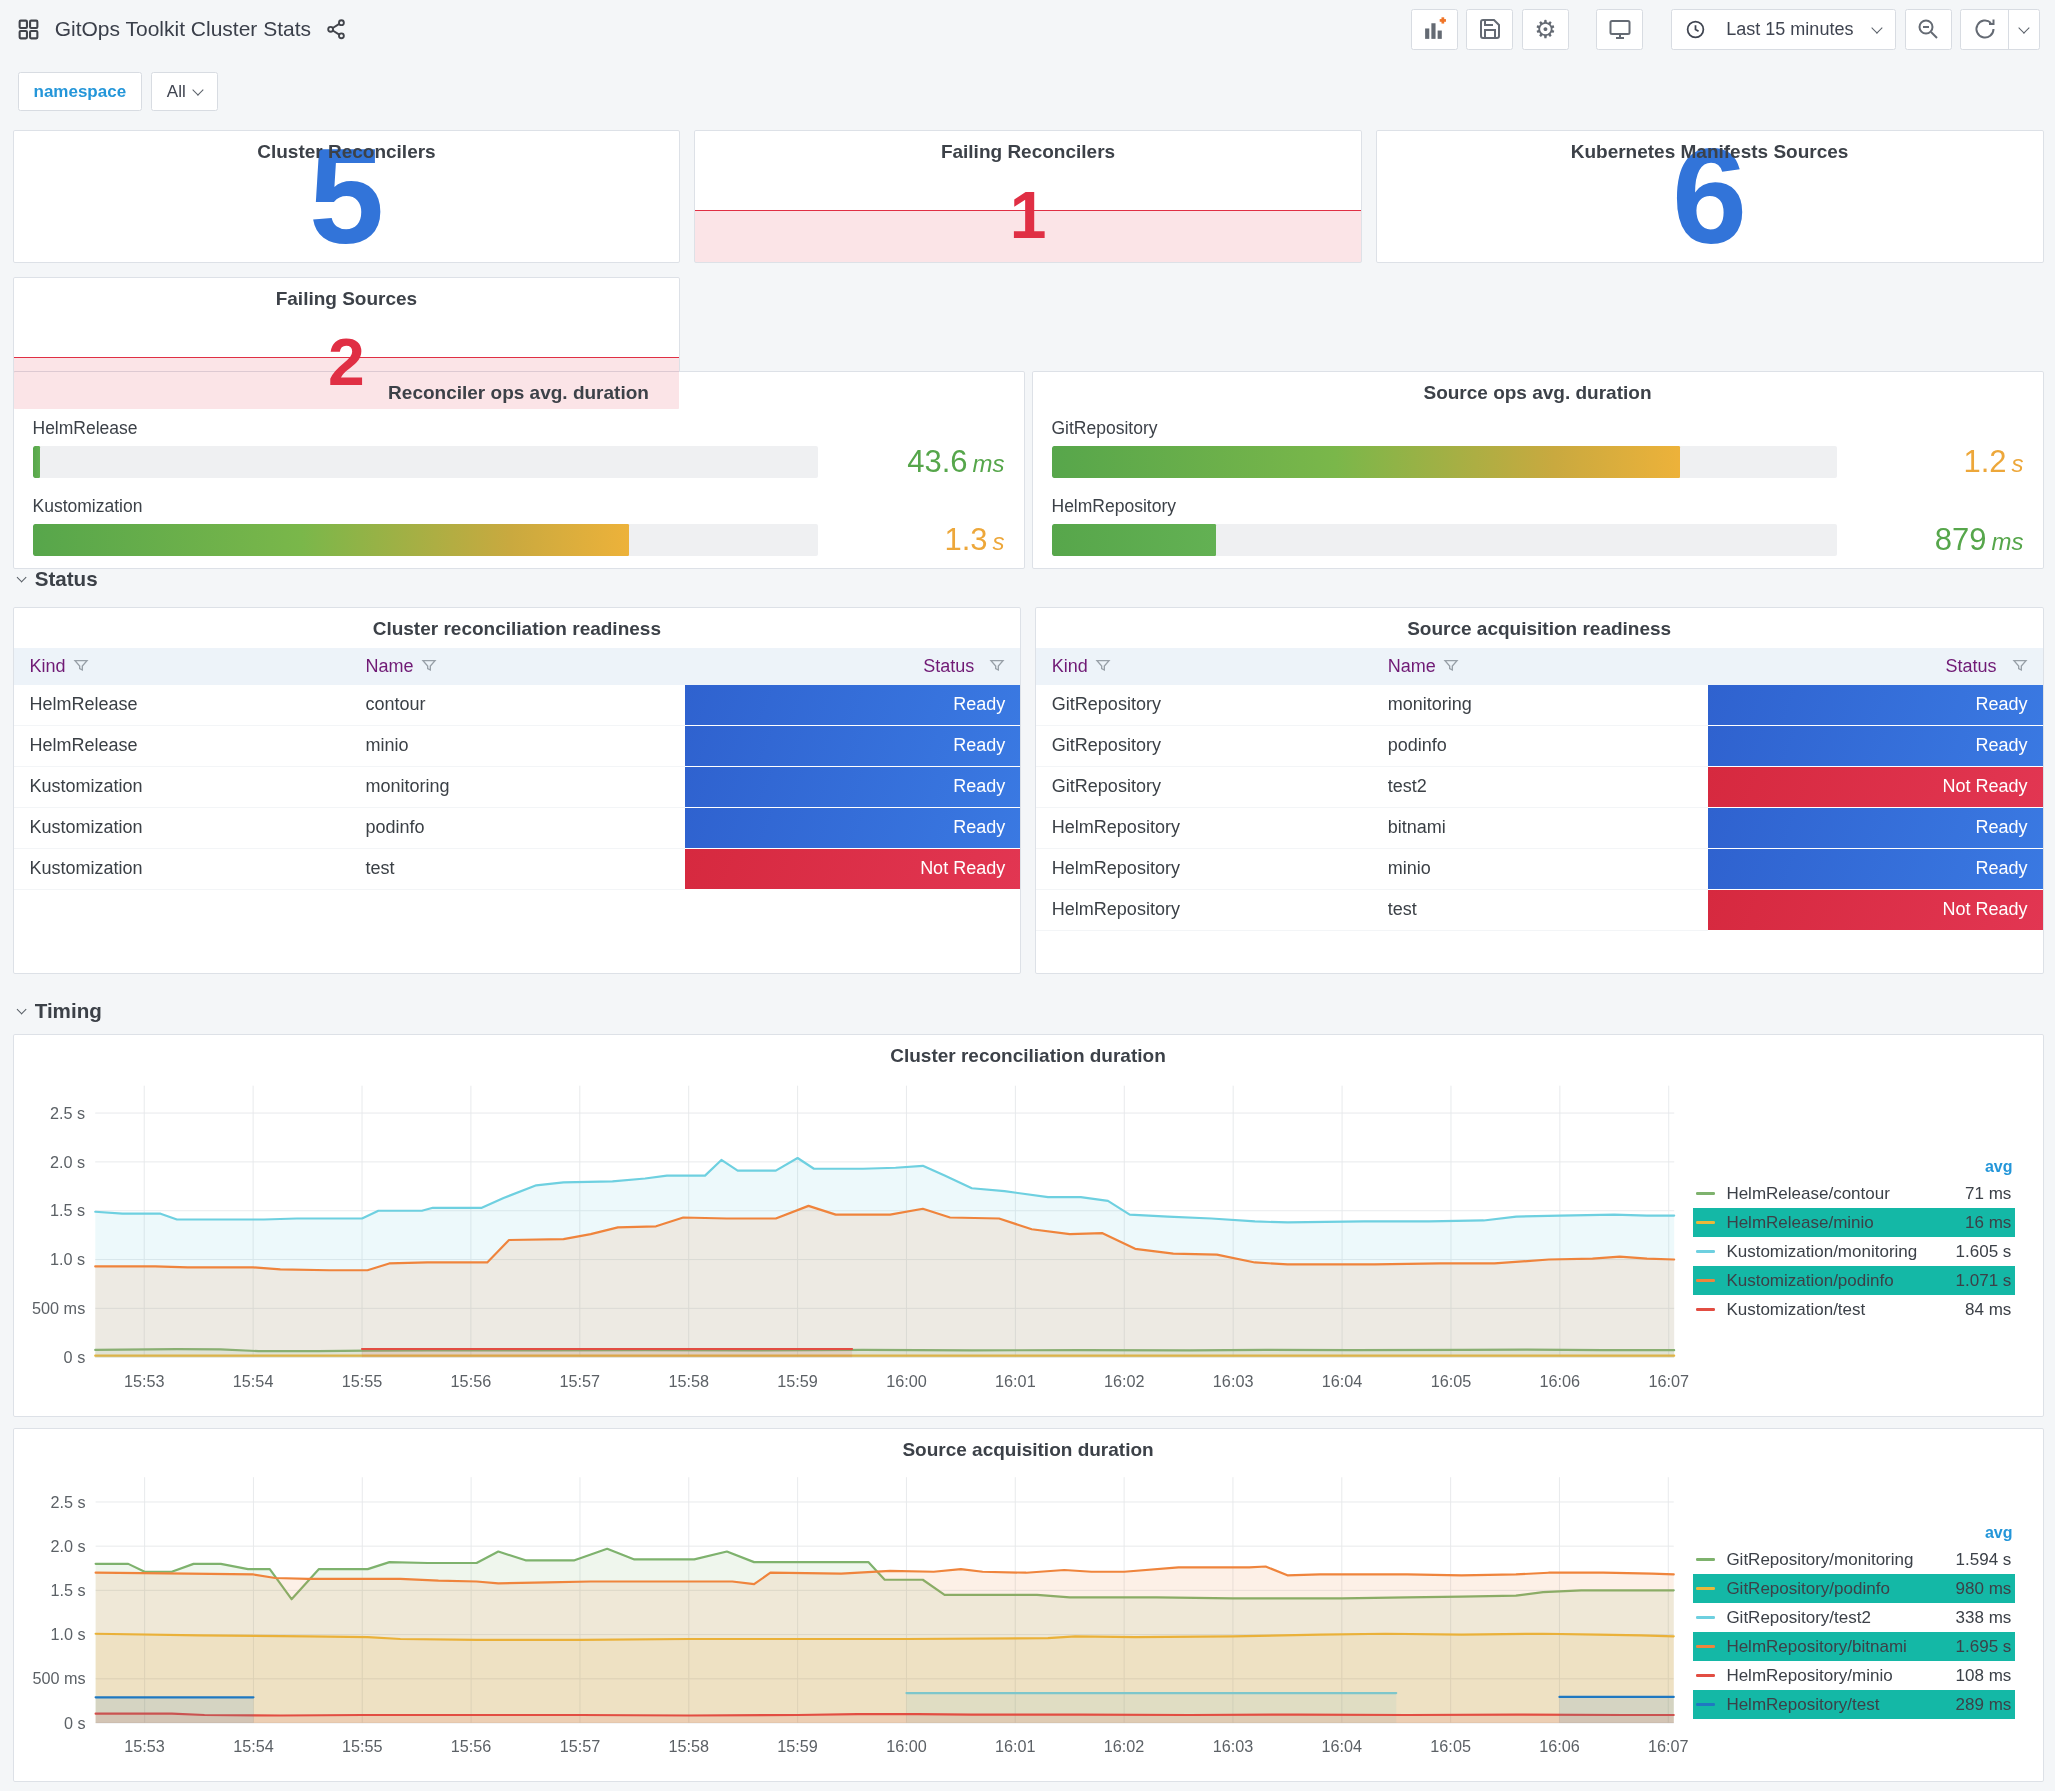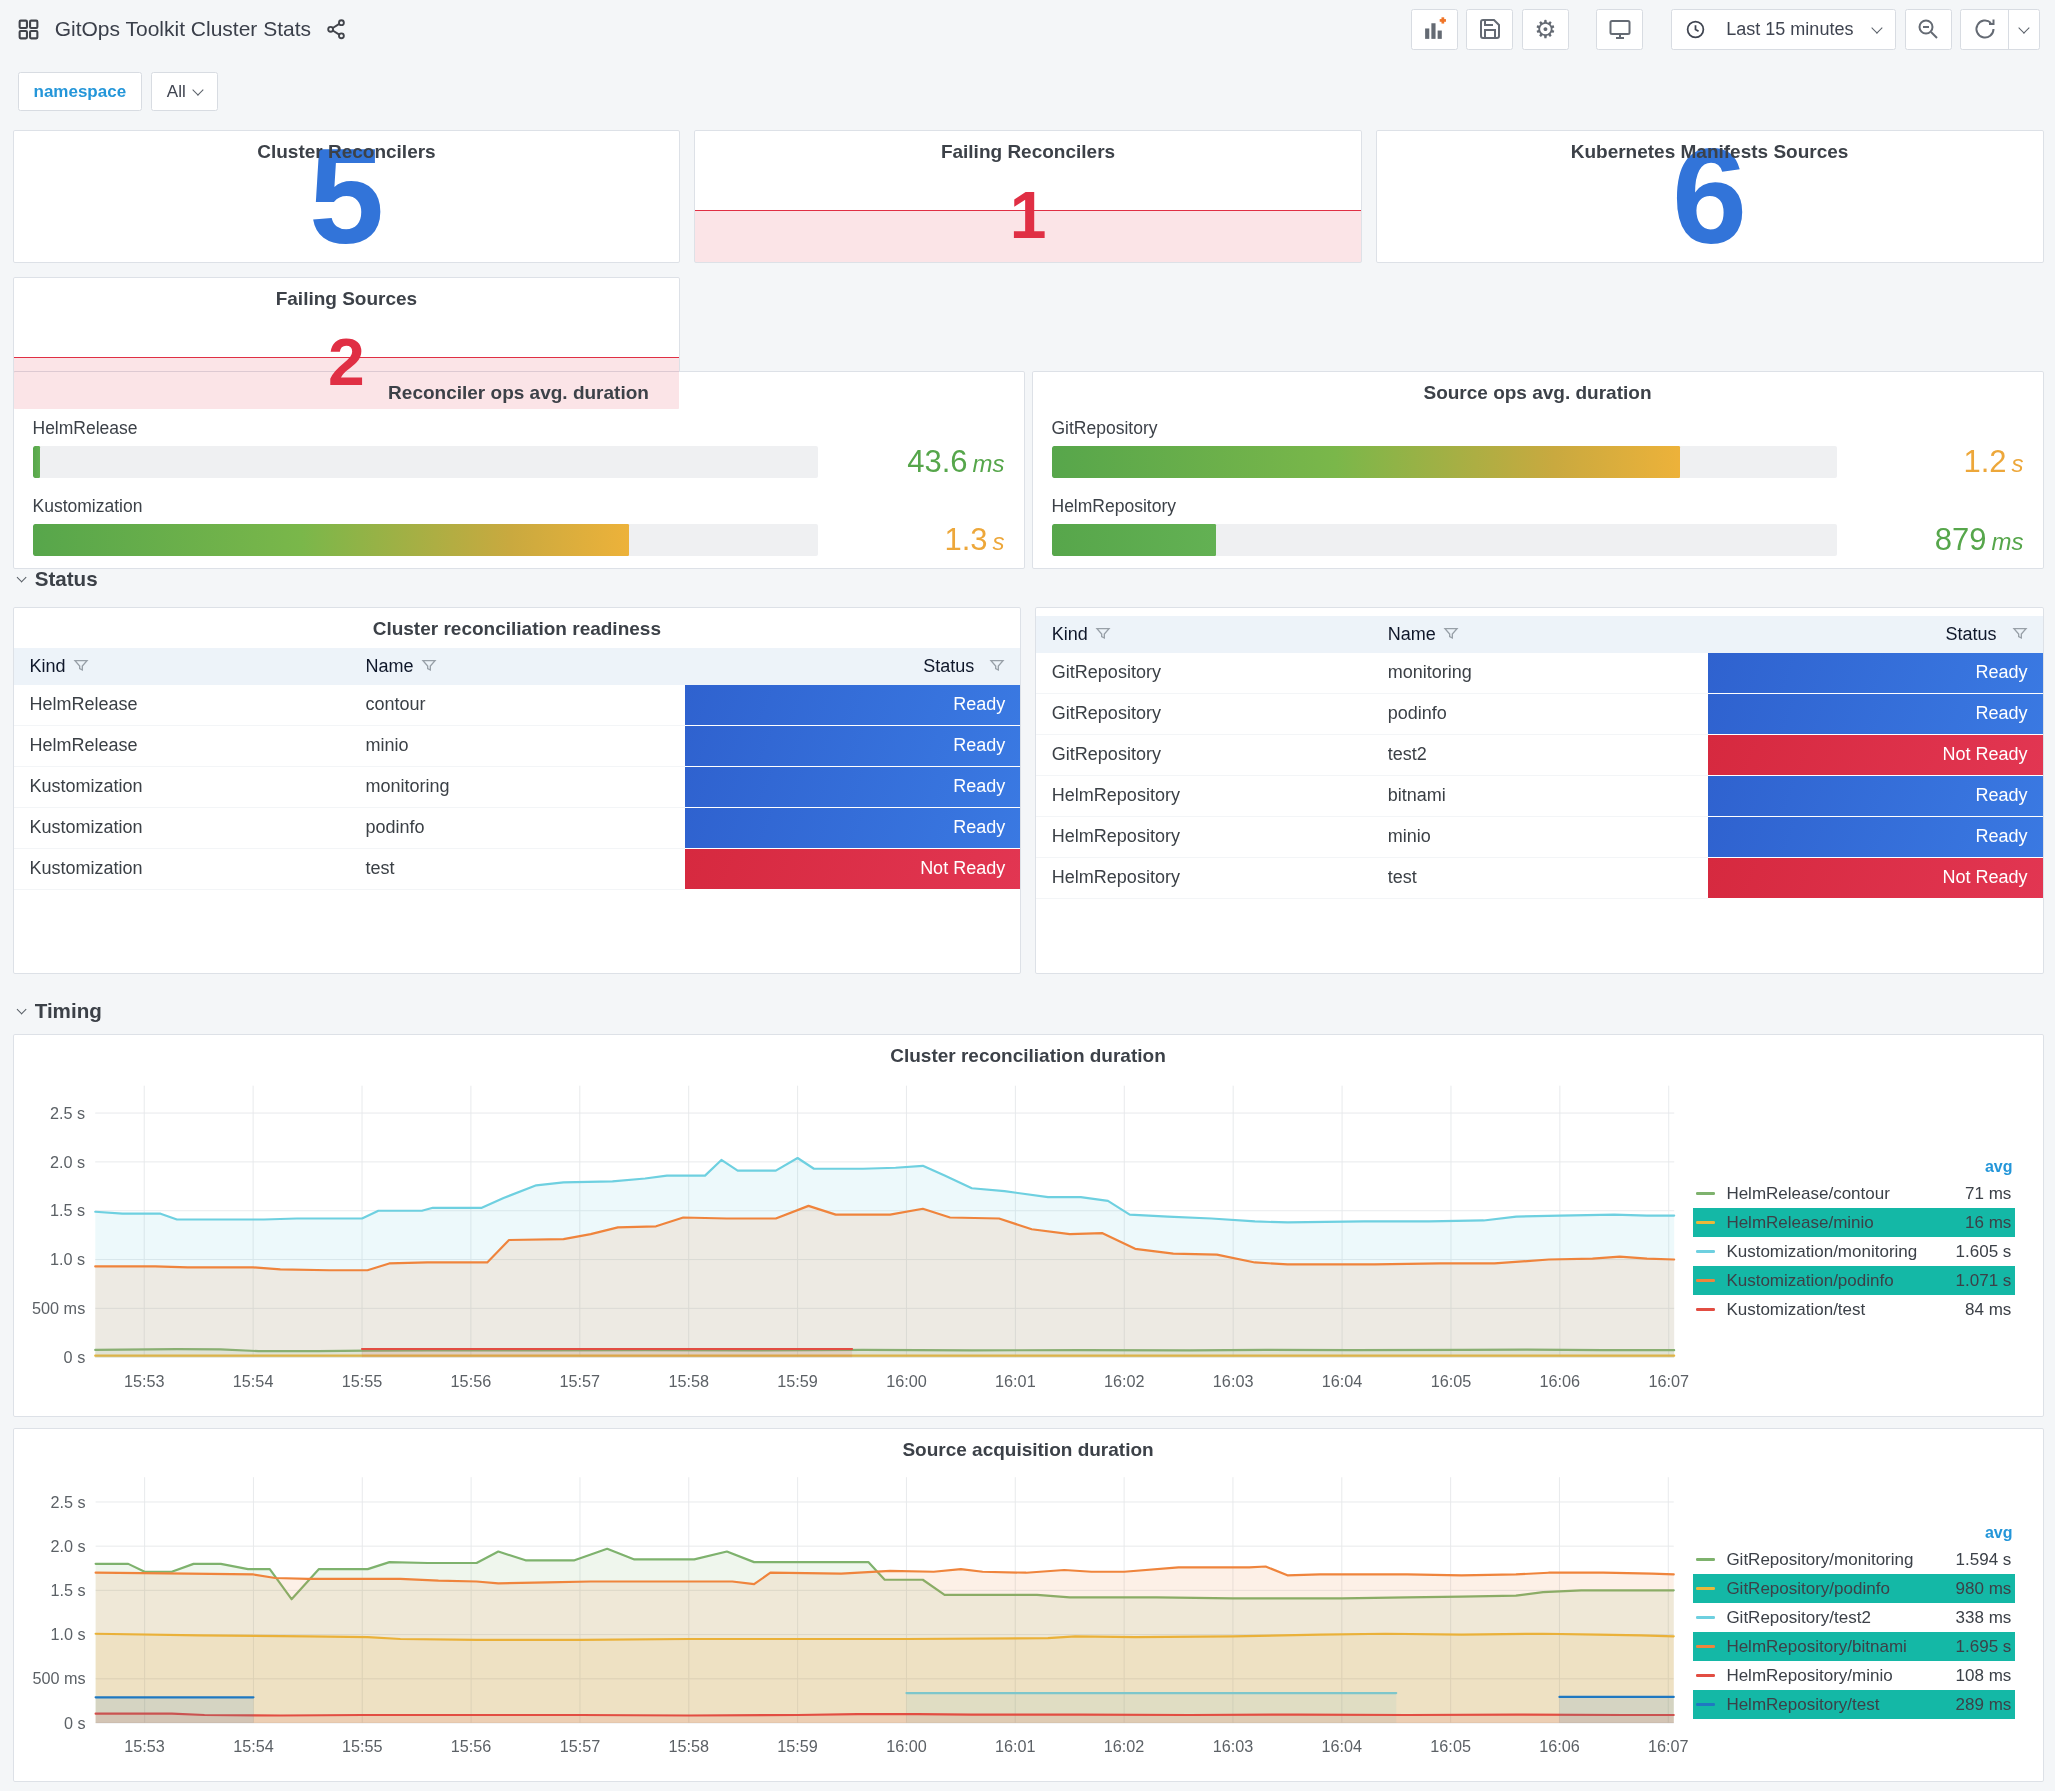--- a/index.html
+++ b/index.html
@@ -38,21 +38,21 @@
   .fill.grad{background:linear-gradient(90deg,#57a64b 0%,#7ab74a 45%,#c9a93f 80%,#edb23a 100%);}
   .fill.green{background:linear-gradient(90deg,#57a64b,#63b153);}
   .bar-val{width:187px;text-align:right;font-size:31px;font-weight:500;}
   .bar-val .unit{font-size:24px;margin-left:5px;font-style:italic;}
   .v-green{color:#56a64b;}
   .v-amber{color:#eda73a;}
   .section{position:absolute;left:17.5px;display:flex;align-items:center;gap:10px;font-size:20.6px;font-weight:600;color:#3c4148;}
   .section .chev{border-color:#595f66;width:6.2px;height:6.2px;}
   .tablesrow{position:absolute;top:607px;left:12.5px;right:12.5px;height:367px;display:grid;grid-template-columns:repeat(2,1fr);gap:13.7px;}
   .thead{display:flex;background:#edf3f9;height:37px;margin-top:7.5px;align-items:center;}
-  .thcell{flex:1;display:flex;align-items:center;padding-left:16px;font-size:18px;color:#0f172a;gap:7.5px;}
+  .thcell{flex:1;display:flex;align-items:center;padding-left:16px;font-size:18px;color:#701a75;gap:7.5px;}
   .thcell.right{justify-content:flex-end;padding-right:15px;padding-left:0;}
   .trow{display:flex;height:41px;}
   .tcell{flex:1;display:flex;align-items:center;padding-left:16px;font-size:18px;color:#3b4046;border-bottom:1.2px solid #f3f5f7;background:#fff;box-sizing:border-box;}
   .tcell.status{justify-content:flex-end;padding-right:15px;padding-left:0;color:#fff;border-bottom:1.9px solid #fff;}
   .st-ok{background:linear-gradient(110deg,#2f62cf,#3a79e2);}
   .st-fail{background:linear-gradient(110deg,#d6293f,#e23652);}
   .chartpanel1{position:absolute;top:1034px;left:12.5px;right:12.5px;height:383px;}
   .chartpanel2{position:absolute;top:1428px;left:12.5px;right:12.5px;height:354px;}
   .chartbody{display:flex;align-items:stretch;}
   .legend{width:340px;display:flex;flex-direction:column;justify-content:center;padding-right:17.5px;box-sizing:border-box;}
@@ -277,20 +277,21 @@
           <div class="tcell status st-ok">Ready</div>
         </div>
         <div class="trow">
           <div class="tcell">Kustomization</div>
           <div class="tcell">test</div>
           <div class="tcell status st-fail">Not Ready</div>
         </div>
       </div>
   </div>
   <div class="panel">
+    <div class="panel-title">Source acquisition readiness</div>
     <div class="thead">
       <div class="thcell">
           <span>Kind</span>
           <svg width="16" height="16" viewBox="0 0 24 24" fill="none" stroke="#98a0a8" stroke-width="2">
             <path d="M3 4h18l-7 8v6l-4-2v-4z"></path>
           </svg>
         </div>
       <div class="thcell">
           <span>Name</span>
           <svg width="16" height="16" viewBox="0 0 24 24" fill="none" stroke="#98a0a8" stroke-width="2">

